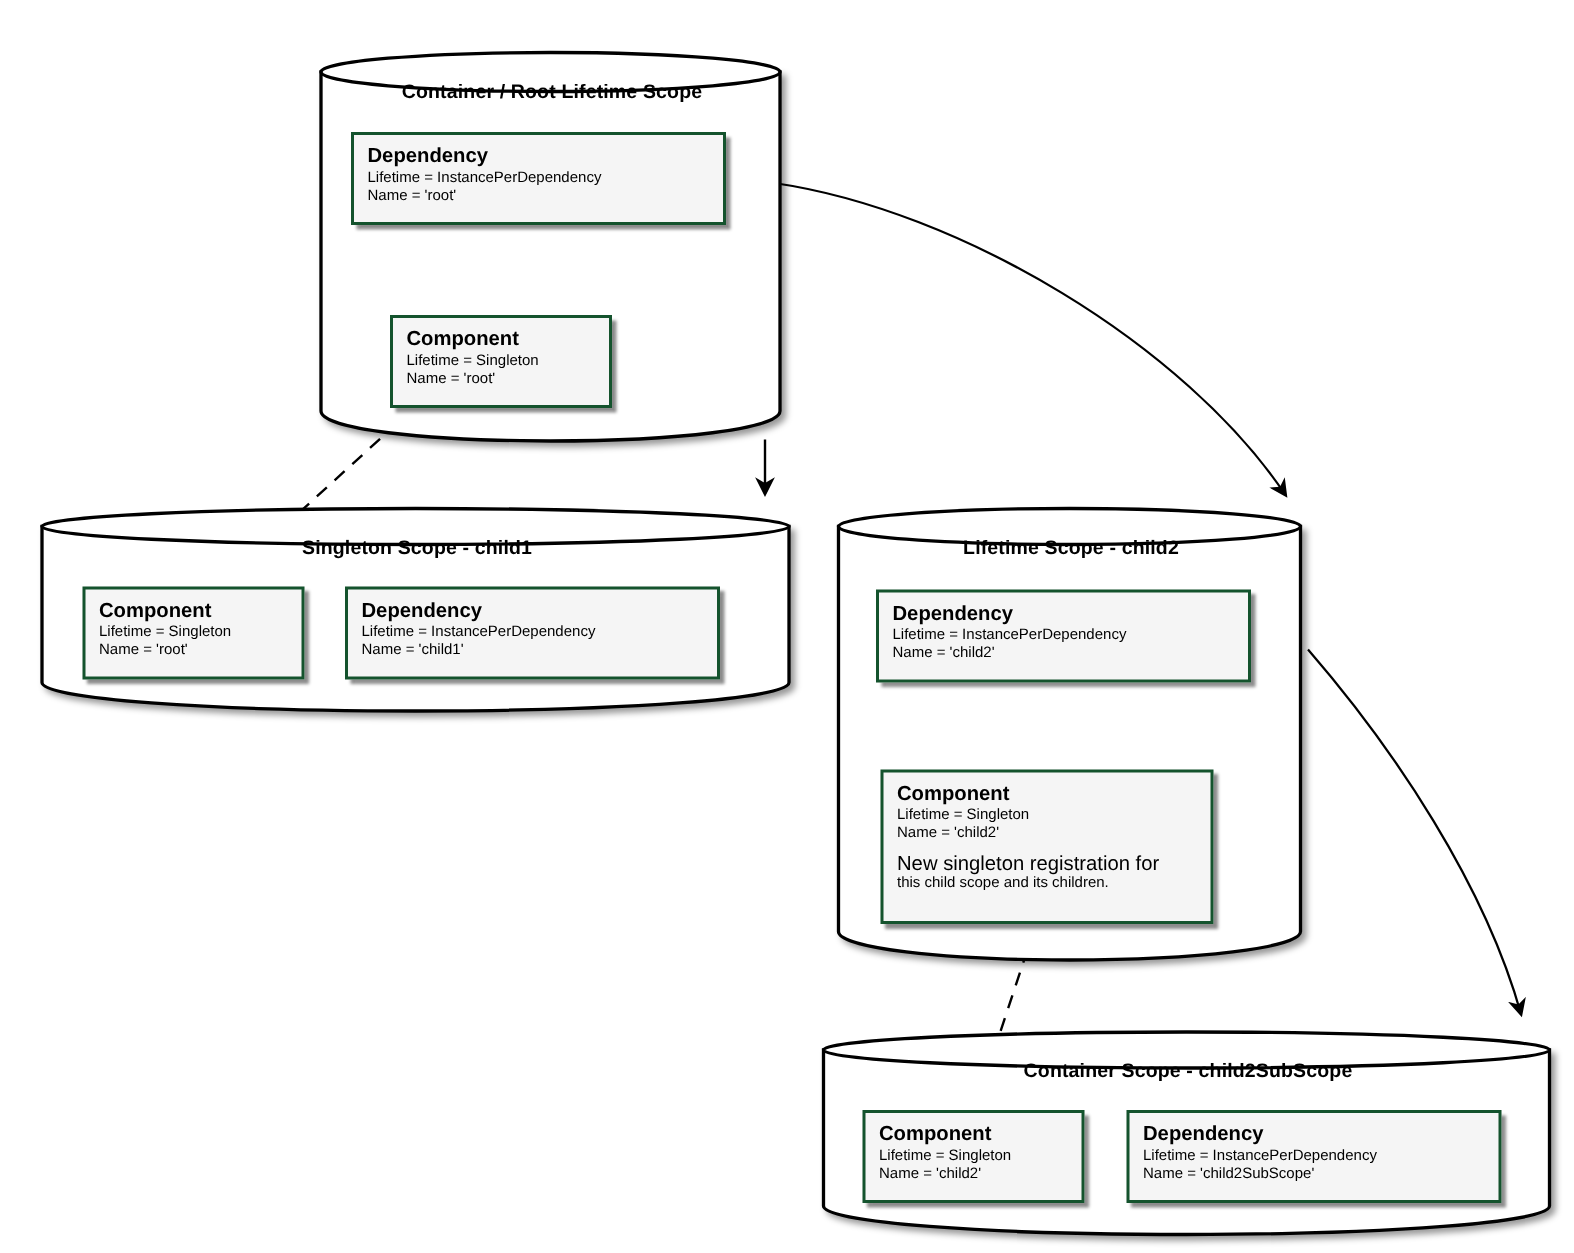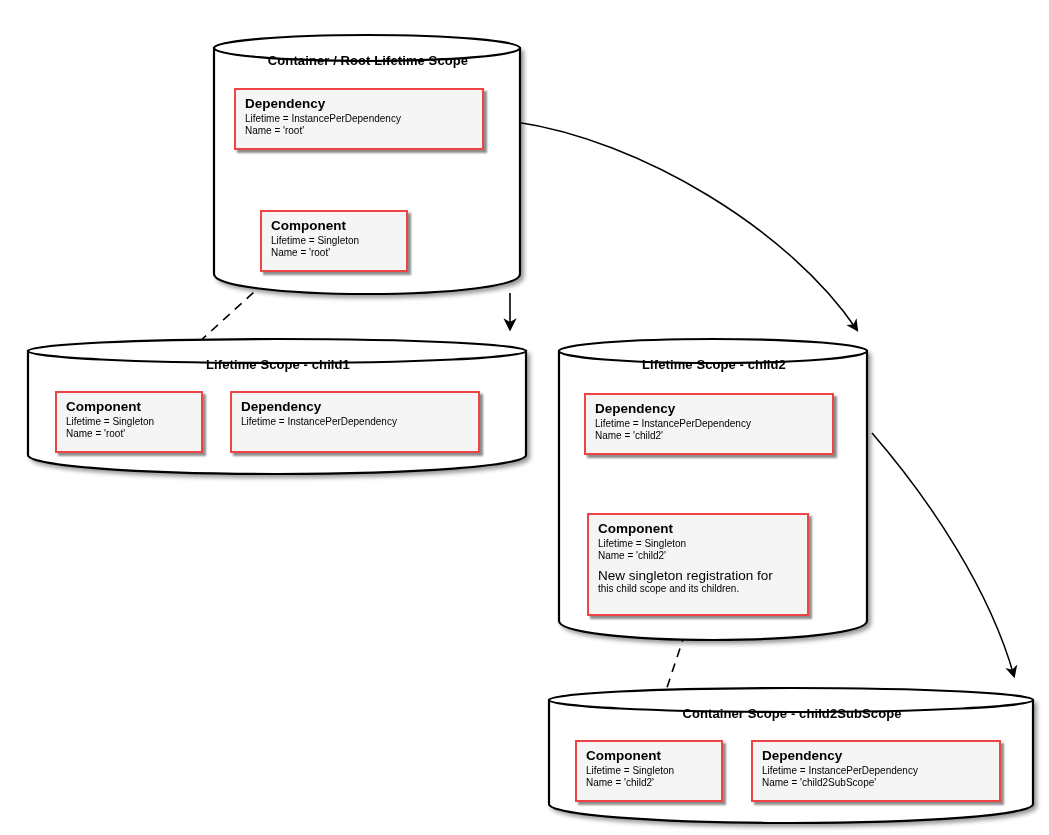--- a/index.html
+++ b/index.html
@@ -45,21 +45,21 @@
     font-weight: bold;
     font-size: 13px;
     color: #000000;
     letter-spacing: 0.1px;
   }
 
   
   .box {
     position: absolute;
     background: #f5f5f5;
-    border: 2px solid #ef4444;
+    border: 2px solid #14532d;
     box-shadow: 3px 3px 2px rgba(0,0,0,0.45);
     box-sizing: border-box;
     padding: 6px 8px 6px 9px;
     line-height: 1.18;
   }
   .box-title {
     font-weight: bold;
     font-size: 13.5px;
     color: #000000;
     display: block;
@@ -127,31 +127,32 @@
       <span class="box-line">Lifetime = Singleton</span>
       <span class="box-line">Name = 'root'</span>
     </div>
   </div>
 
   <div class="scope" style="left:22px; top:333px; width:512px; height:146px;">
     <svg class="cyl-svg" width="512" height="146" viewBox="0 0 512 146">
       <path d="M 6 18 L 6 122 C 6 133, 117 141, 255 141 C 393 141, 504 133, 504 122 L 504 18 Z" fill="#ffffff" stroke="#000000" stroke-width="2.2" style="filter: drop-shadow(3px 3px 2px rgba(0,0,0,0.4));"></path>
       <ellipse cx="255" cy="18" rx="249" ry="12" fill="#ffffff" stroke="#000000" stroke-width="2.2"></ellipse>
     </svg>
-    <div class="scope-title" style="top:24px;">Lifetime Scope - child1</div>
+    <div class="scope-title" style="top:24px;">Singleton Scope - child1</div>
 
     <div class="box" style="left:33px; top:58px; width:148px; height:62px;">
       <span class="box-title">Component</span>
       <span class="box-line">Lifetime = Singleton</span>
       <span class="box-line">Name = 'root'</span>
     </div>
 
     <div class="box" style="left:208px; top:58px; width:250px; height:62px;">
       <span class="box-title">Dependency</span>
       <span class="box-line">Lifetime = InstancePerDependency</span>
+      <span class="box-line">Name = 'child1'</span>
     </div>
   </div>
 
   <div class="scope" style="left:553px; top:333px; width:322px; height:312px;">
     <svg class="cyl-svg" width="322" height="312" viewBox="0 0 322 312">
       <path d="M 6 18 L 6 288 C 6 299, 75 307, 160 307 C 245 307, 314 299, 314 288 L 314 18 Z" fill="#ffffff" stroke="#000000" stroke-width="2.2" style="filter: drop-shadow(3px 3px 2px rgba(0,0,0,0.4));"></path>
       <ellipse cx="160" cy="18" rx="154" ry="12" fill="#ffffff" stroke="#000000" stroke-width="2.2"></ellipse>
     </svg>
     <div class="scope-title" style="top:24px;">Lifetime Scope - child2</div>
 

